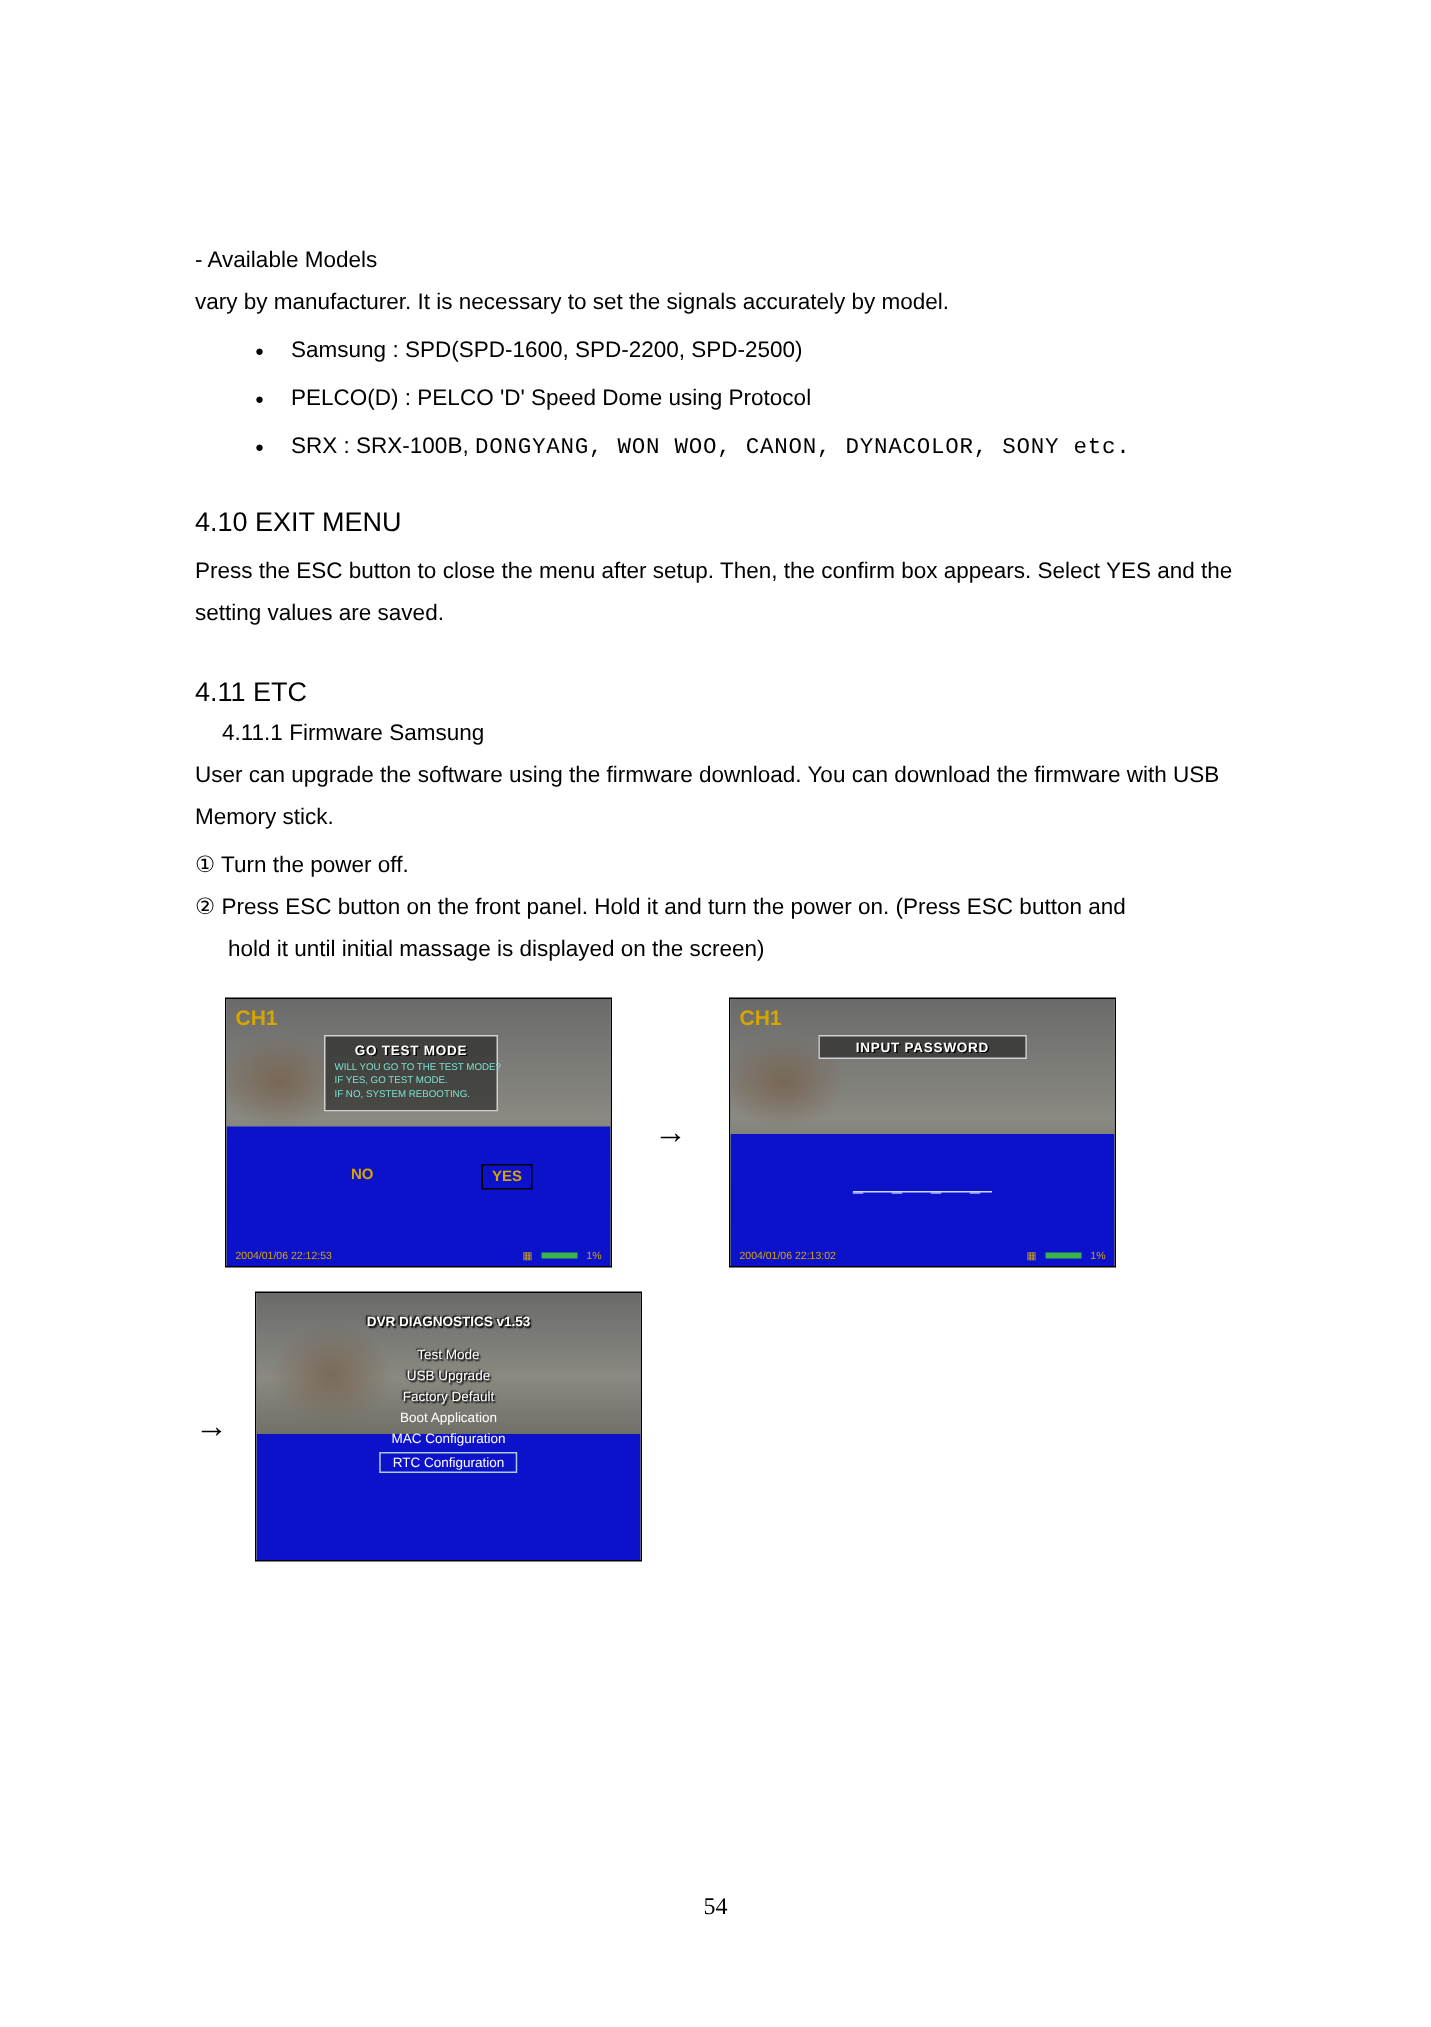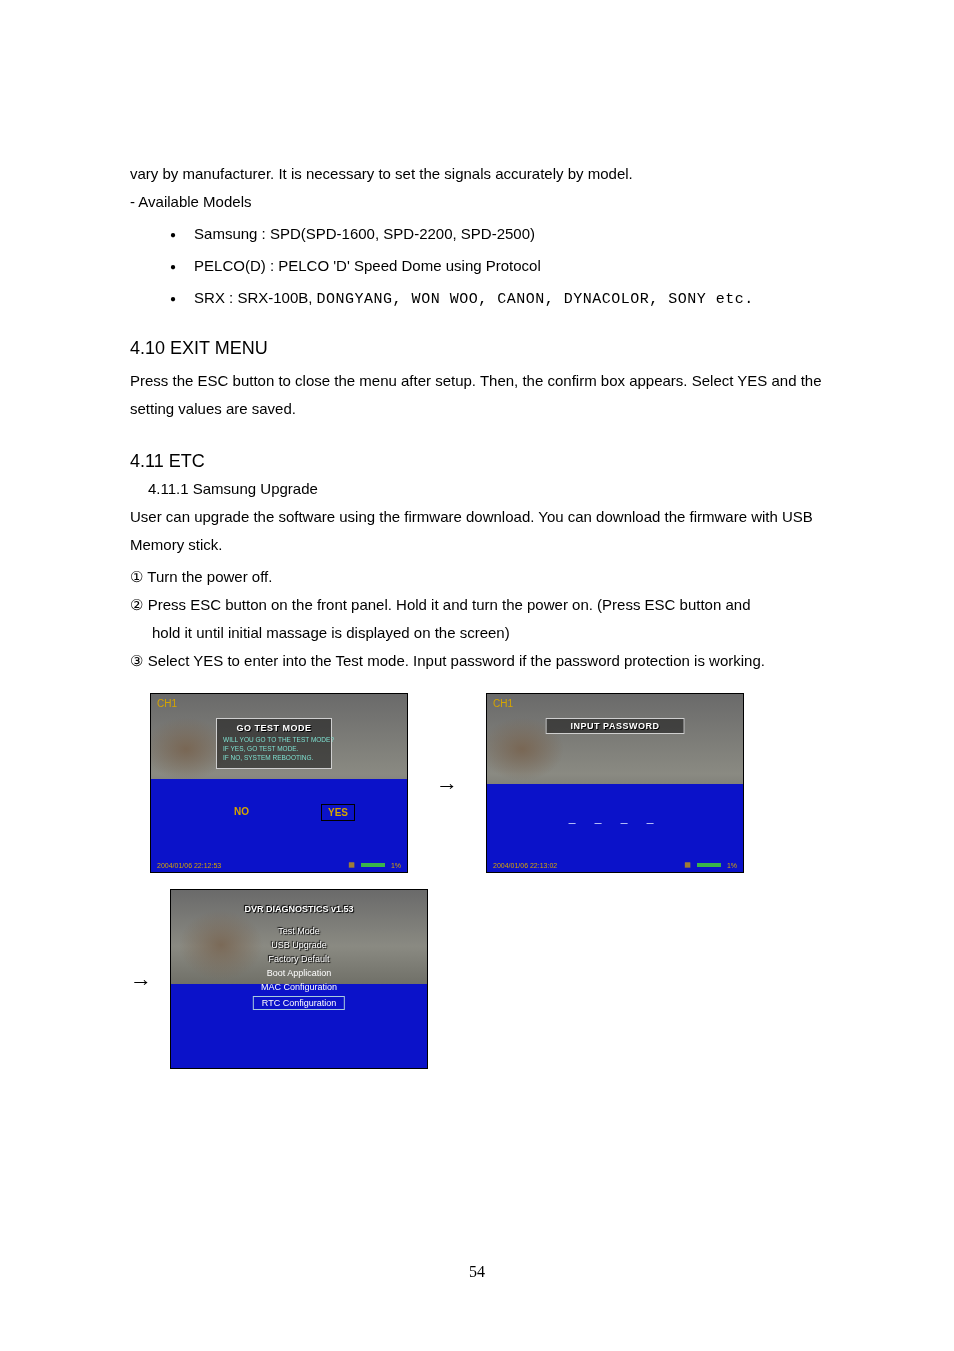--- a/index.html
+++ b/index.html
@@ -85,22 +85,22 @@
     height: 180px;
     border: 1px solid #000;
     position: relative;
     overflow: hidden;
     box-sizing: border-box;
   }
   .dvr-shot .ch-label {
     position: absolute;
     top: 4px;
     left: 6px;
-    font-size: 10px;
-    font-weight: normal;
+    font-size: 14px;
+    font-weight: bold;
     color: #d6a500;
     z-index: 5;
   }
   .cctv-bg {
     position: absolute;
     inset: 0;
     background:
       radial-gradient(60px 45px at 35px 55px, rgba(120,100,80,0.9), transparent 70%),
       linear-gradient(180deg, #6a6a6a 0%, #8a8a82 45%, #3a3a3a 100%);
   }
@@ -194,20 +194,21 @@
     white-space: nowrap;
   }
   .pw-dashes {
     position: absolute;
     top: 116px;
     left: 50%;
     transform: translateX(-50%);
     font-size: 12px;
     color: #cfd8ff;
     letter-spacing: 8px;
+    text-decoration: underline;
   }
   .pw-blue {
     top: 90px;
   }
   
   .diag-shot {
     width: 258px;
     height: 180px;
     border: 1px solid #000;
     position: relative;
@@ -274,22 +275,22 @@
     text-align: center;
     font-family: "Times New Roman", Times, serif;
     font-size: 16px;
   }
 </style>
 </head>
 <body>
 
 <div class="page">
 
+  <div class="body-text">- Available Models</div>
   <div class="body-text">vary by manufacturer. It is necessary to set the signals accurately by model.</div>
-  <div class="body-text">- Available Models</div>
 
   <div class="models-list">
     <div class="li">
       <span class="bullet">●</span>
       <span class="model-line">
         <span>Samsung : </span><span>SPD(SPD-1600, SPD-2200, SPD-2500)</span>
       </span>
     </div>
     <div class="li">
       <span class="bullet">●</span>
@@ -302,36 +303,32 @@
       <span class="model-line">
         <span>SRX : SRX-100B, </span><span class="mono">DONGYANG, WON WOO, CANON, DYNACOLOR, SONY etc.</span>
       </span>
     </div>
   </div>
 
   <h2 class="section">4.10 EXIT MENU</h2>
   <div class="body-text">Press the ESC button to close the menu after setup. Then, the confirm box appears. Select YES and the setting values are saved.</div>
 
   <h2 class="section" style="margin-top:28px">4.11 ETC</h2>
-  <div class="subsection">4.11.1 Samsung Upgrade</div>
+  <div class="subsection">4.11.1 Firmware Samsung</div>
   <div class="body-text">User can upgrade the software using the firmware download. You can download the firmware with USB Memory stick.</div>
 
   <div class="steps">
     <div class="step">
       <span>①</span>
       <span>Turn the power off.</span>
     </div>
     <div class="step">
       <span>②</span>
       <span>Press ESC button on the front panel. Hold it and turn the power on. (Press ESC button and</span>
       <span class="indent">hold it until initial massage is displayed on the screen)</span>
-    </div>
-    <div class="step">
-      <span>③</span>
-      <span>Select YES to enter into the Test mode. Input password if the password protection is working.</span>
     </div>
   </div>
 
   <div class="shots-row">
 
     <div class="dvr-shot">
       <div class="cctv-bg"></div>
       <div class="ch-label">CH1</div>
       <div class="dialog">
         <div class="title">GO TEST MODE</div>

